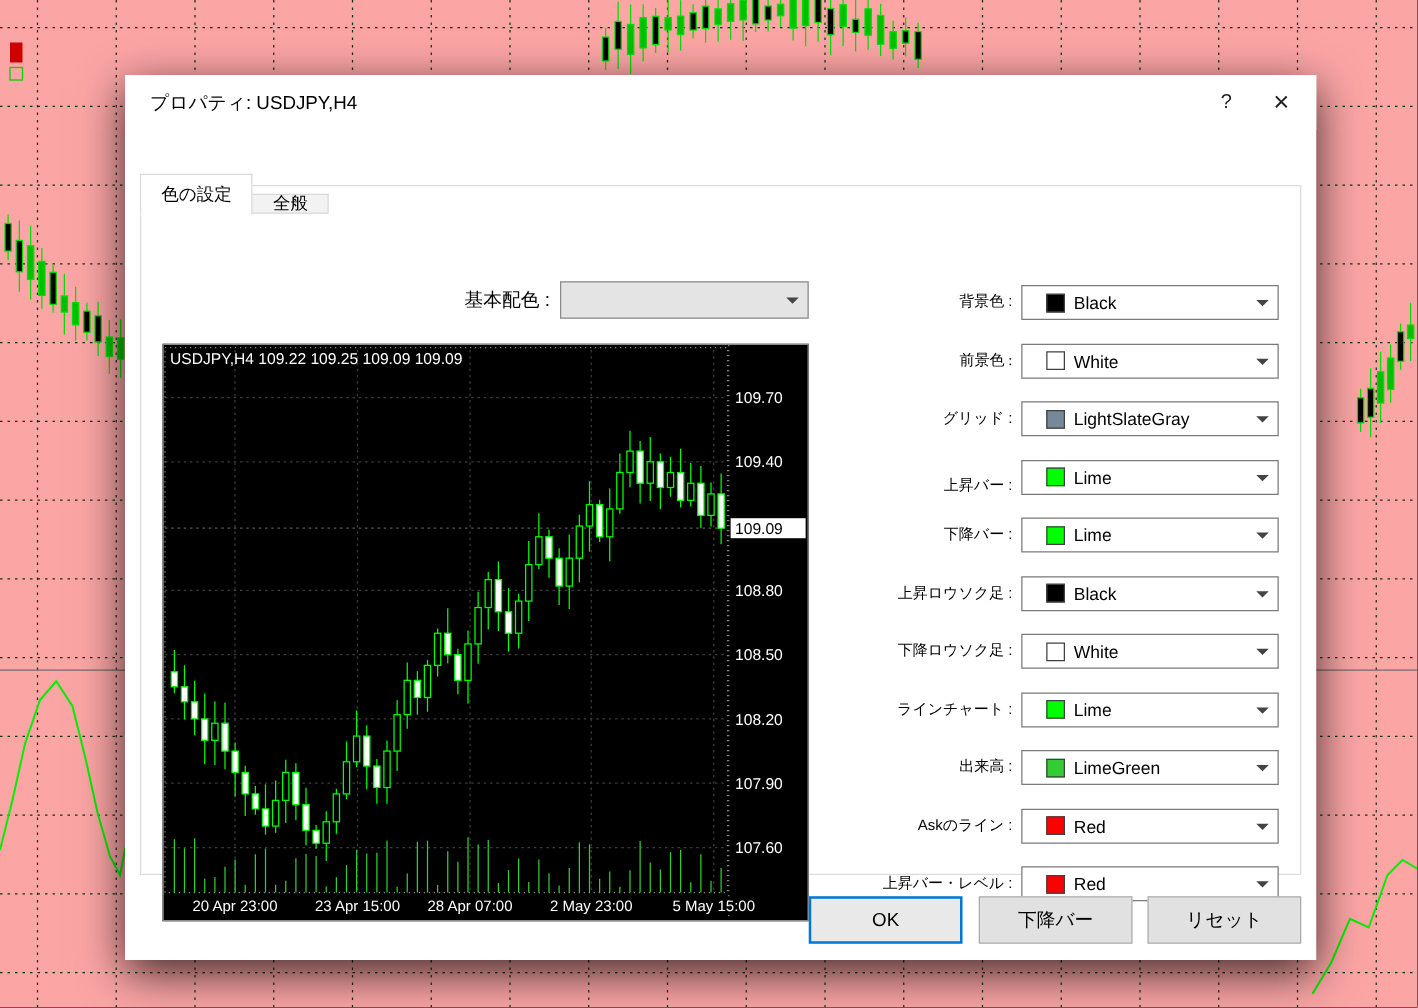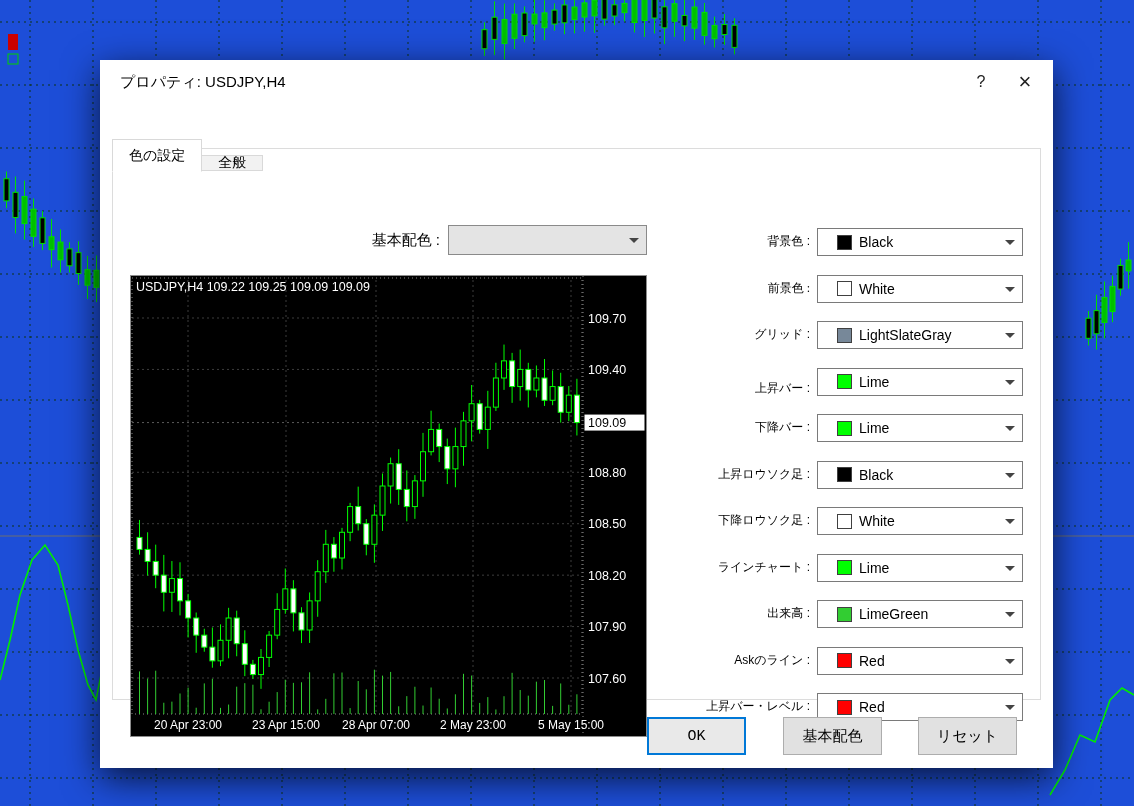--- a/index.html
+++ b/index.html
@@ -1,18 +1,18 @@
 <!DOCTYPE html>
 <html><head>
 <meta charset="utf-8">
 <style>
   html,body { margin:0; padding:0; background:#000; }
   * { box-sizing:border-box; }
   body { font-family:"Liberation Sans","DejaVu Sans",sans-serif; }
-  .screen { position:relative; width:1134px; height:806px; overflow:hidden; background:#1d4ed8; }
+  .screen { position:relative; width:1134px; height:806px; overflow:hidden; background:#fca5a5; }
   #bg-svg { position:absolute; left:0; top:0; }
 
   .dialog { position:absolute; left:100px; top:60px; width:953px; height:708px;
             background:#fff; box-shadow:0 10px 34px rgba(0,0,0,.75); }
   .titlebar { position:relative; height:44px; display:flex; align-items:center;
               padding-left:20px; font-size:15px; color:#000; background:#fff; }
   .title-btns { position:absolute; right:6px; top:0; height:44px; display:flex; align-items:center; }
   .tb-btn { width:44px; height:44px; display:flex; align-items:center; justify-content:center;
             color:#222; cursor:default; }
   .help-btn { font-size:16px; }
@@ -37,23 +37,23 @@
 
   .preview { position:absolute; left:17px; top:126px; width:517px; height:462px;
              border:1px solid #8c8c8c; background:#000; }
   svg text { font-family:"Liberation Sans","DejaVu Sans",sans-serif; }
 
   .crow-label { position:absolute; right:230px; font-size:12px; color:#000; white-space:nowrap; }
   .crow-combo { right:17px; width:206px; height:28px;padding-left:16px; }
   .swatch { width:15px; height:15px; border:1px solid #404040; margin:0 7px 0 3px; flex:0 0 auto; }
   .combo-value { white-space:nowrap; }
 
-  .btn { position:absolute; top:657px; width:99px; height:38px; font-size:15px; color:#000;
+  .btn { position:absolute; top:657px; width:123px; height:38px; font-size:15px; color:#000;
          background:#e1e1e1; border:1px solid #adadad; display:flex; align-items:center;
-         justify-content:center; cursor:default;font-family:Liberation Mono, monospace; }
+         justify-content:center; cursor:default; }
   .btn.primary { border:2px solid #0078d7; background:#e9e9e9; }
 </style>
 </head>
 <body>
 
 <div class="screen">
   <svg id="bg-svg" width="1134" height="806">
       <line x1="30" y1="0" x2="30" y2="806" stroke="#0e3315" stroke-dasharray="2,4"></line>
       <line x1="93" y1="0" x2="93" y2="806" stroke="#0e3315" stroke-dasharray="2,4"></line>
       <line x1="156" y1="0" x2="156" y2="806" stroke="#0e3315" stroke-dasharray="2,4"></line>
@@ -474,17 +474,17 @@
           <div class="combo crow-combo" style="position: absolute; top: 544px;">
             <span class="swatch" style="background: rgb(255, 0, 0);"></span>
             <span class="combo-value">Red</span>
             <span class="chev"></span>
           </div>
         </div>
     </div>
 
     <div id="footer">
         <div class="btn primary" style="left: 547px;">OK</div>
-        <div class="btn" style="left: 683px;">基本配色</div>
+        <div class="btn" style="left: 683px;">下降バー</div>
         <div class="btn" style="left: 818px;">リセット</div>
       </div>
   </div>
 </div>
 
 </body></html>

